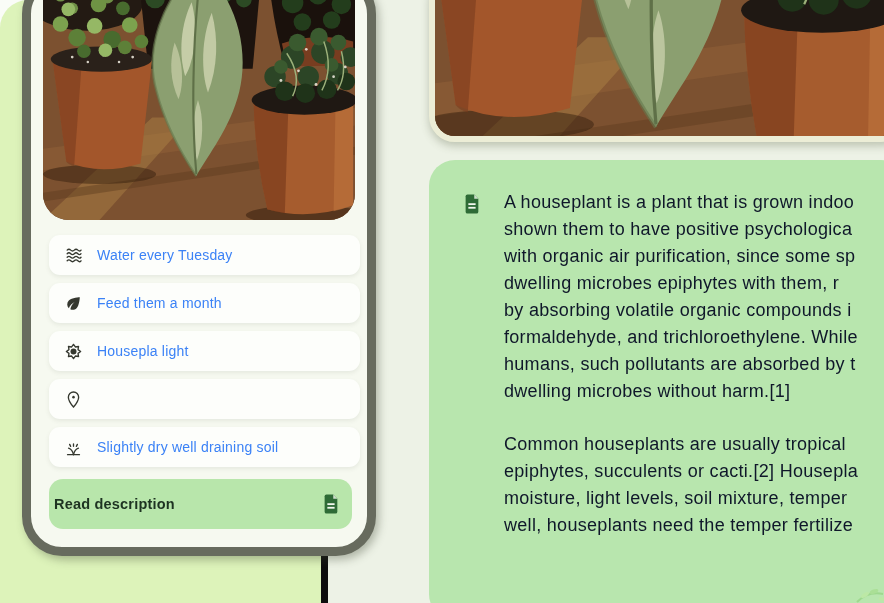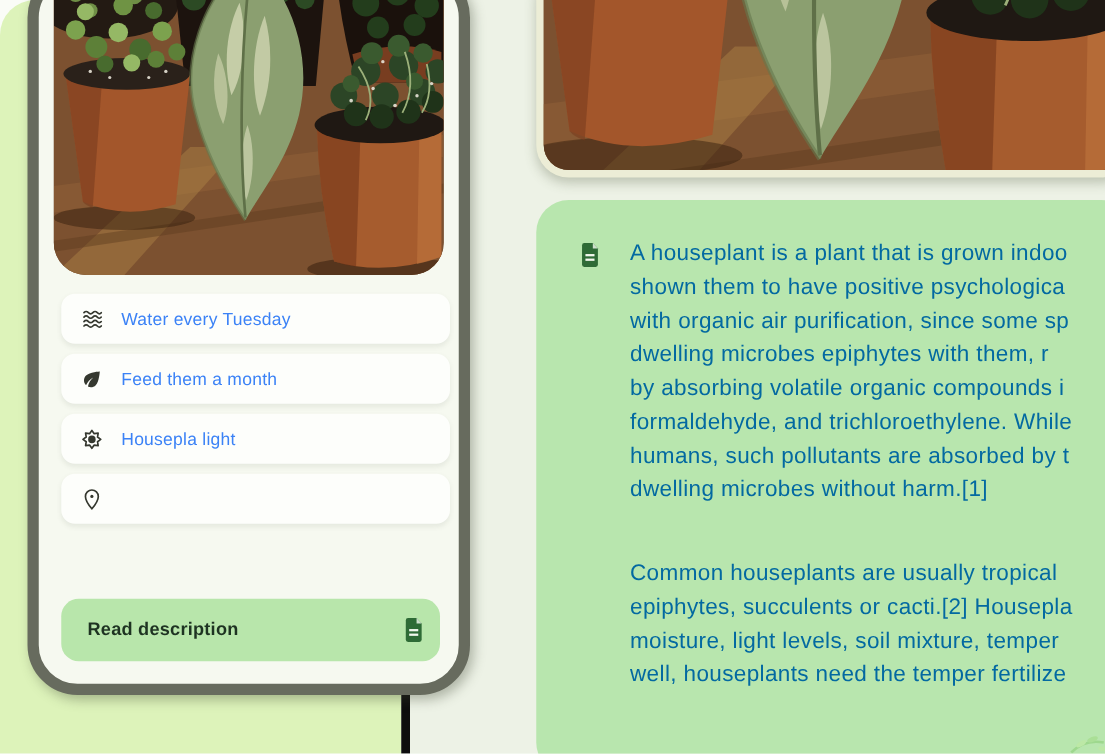--- a/index.html
+++ b/index.html
@@ -19,41 +19,41 @@
                overflow:hidden;background:#6b4526;}
   .phone-photo svg{display:block;}
   .care-list{position:absolute;left:18px;top:252px;width:311px;}
   .care-item{position:relative;height:40px;margin-bottom:8px;background:#fdfefb;border-radius:11px;
              display:flex;align-items:center;box-shadow:0 2px 4px rgba(90,100,80,.10);}
   .care-item .ci{width:19px;height:19px;margin:0 14px 0 15px;flex:0 0 auto;}
   .care-item span{font-size:14px;color:#3b82f6;letter-spacing:.2px;}
   .read-btn{position:absolute;left:18px;top:496px;width:303px;height:50px;border:none;cursor:pointer;
             background:#b8e6ab;border-radius:14px;display:flex;align-items:center;padding:0;text-align:left;
             font-family:"Liberation Sans",sans-serif;}
-  .read-btn span{font-size:14.5px;font-weight:700;color:#1e3322;letter-spacing:.2px;margin-left:21px;flex:1;}
+  .read-btn span{font-size:14.5px;font-weight:700;color:#1e3322;letter-spacing:.2px;margin-left:5px;flex:1;}
   .read-btn .doc{width:21px;height:24px;margin-right:10px;flex:0 0 auto;}
 
   
   .desk-card{position:absolute;left:429px;top:-26px;width:478px;height:168px;box-sizing:border-box;
              border:6px solid #ecedd6;border-radius:26px;overflow:hidden;background:#6b4526;z-index:2;
              box-shadow:0 4px 9px rgba(80,90,60,.30);}
   .desk-card svg{position:absolute;left:-15px;top:-150px;}
   .desk-icons{position:absolute;left:0;top:0;z-index:1;}
   .desk-icons .ci{position:absolute;width:20px;height:20px;}
   .di-leaf{left:866px;top:-9px;}
   .di-sun{left:866px;top:32px;}
   .di-pin{left:866px;top:72px;}
   .di-soil{left:865px;top:117px;}
 
   .desc-panel{position:absolute;left:429px;top:160px;width:478px;height:460px;background:#b8e6ae;
               border-radius:26px;z-index:2;overflow:hidden;}
   .desc-doc{position:absolute;left:33px;top:32px;width:21px;height:24px;}
   .desc-text{position:absolute;left:75px;top:29px;}
-  .tline{font-size:18px;line-height:27px;color:#0369a1;letter-spacing:.3px;white-space:nowrap;}
-  .para2{margin-top:40px;}
+  .tline{font-size:18px;line-height:27px;color:#0f172a;letter-spacing:.3px;white-space:nowrap;}
+  .para2{margin-top:26px;}
 
   .sprig{position:absolute;left:855px;top:577px;z-index:3;}
   .hidden-defs{position:absolute;width:0;height:0;overflow:hidden;}
 </style>
 </head>
 <body>
 
 <svg class="hidden-defs" aria-hidden="true">
   <defs>
     <g id="i-water" stroke="#35382f" stroke-width="1.7" fill="none" stroke-linecap="round">
@@ -272,20 +272,26 @@
         <svg class="ci" viewBox="0 0 24 24">
             <use href="#i-sun"></use>
           </svg>
         <span>Housepla light</span>
       </div>
       <div class="care-item">
         <svg class="ci" viewBox="0 0 24 24">
             <use href="#i-pin"></use>
           </svg>
       </div>
+      <div class="care-item">
+        <svg class="ci" viewBox="0 0 24 24">
+            <use href="#i-soil"></use>
+          </svg>
+        <span>Slightly dry well draining soil</span>
+      </div>
     </div>
 
     <button class="read-btn">
       <span>Read description</span>
       <svg class="doc" viewBox="0 0 22 24">
           <use href="#i-doc" transform="scale(0.95 1)"></use>
         </svg>
     </button>
   </div>
 </div>

